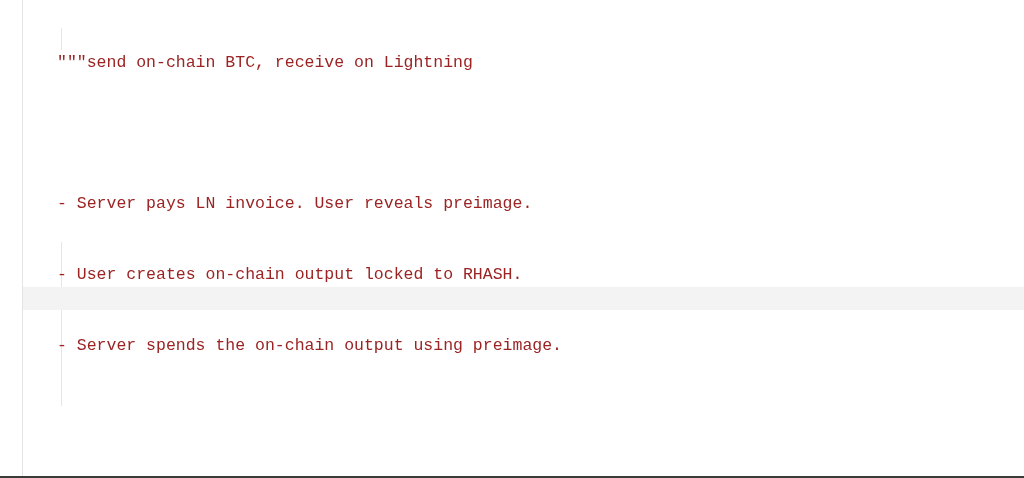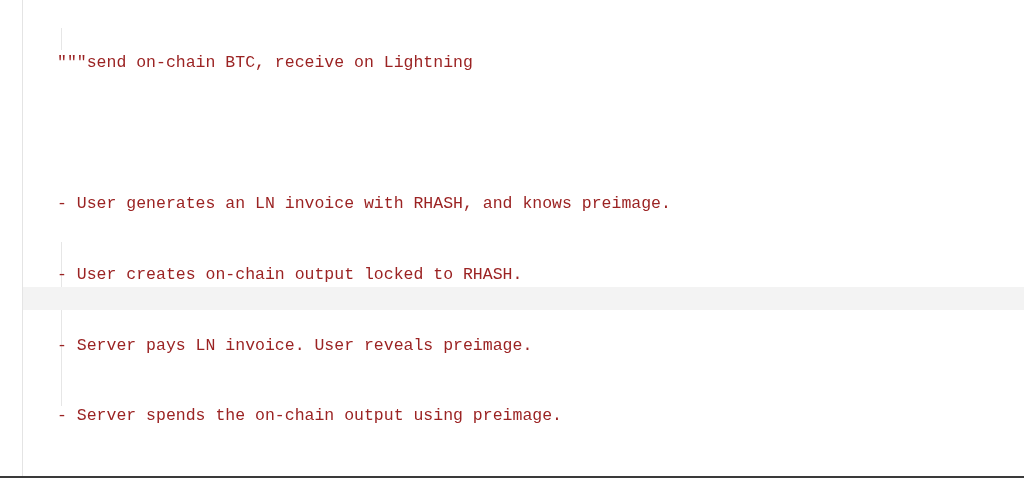--- a/index.html
+++ b/index.html
@@ -41,23 +41,22 @@
 
 <div class="editor">
   <div class="gutter-line"></div>
   <div class="indent-guide" style="top:242px;height:164px;"></div>
   <div class="indent-guide" style="top:28px;height:22px;"></div>
   <div class="current-line" style="top:287px;"></div>
 
   <div class="code">
     <div class="line">"""send on-chain BTC, receive on Lightning</div>
     <div class="line"></div>
-    <div class="line">- User generates an LN invoice with RHASH, and knows preimage.</div>
+    <div class="line">- Server pays LN invoice. User reveals preimage.</div>
     <div class="line">- User creates on-chain output locked to RHASH.</div>
-    <div class="line">- Server pays LN invoice. User reveals preimage.</div>
     <div class="line">- Server spends the on-chain output using preimage.</div>
     
     
     
     
     
     
     
     
     

